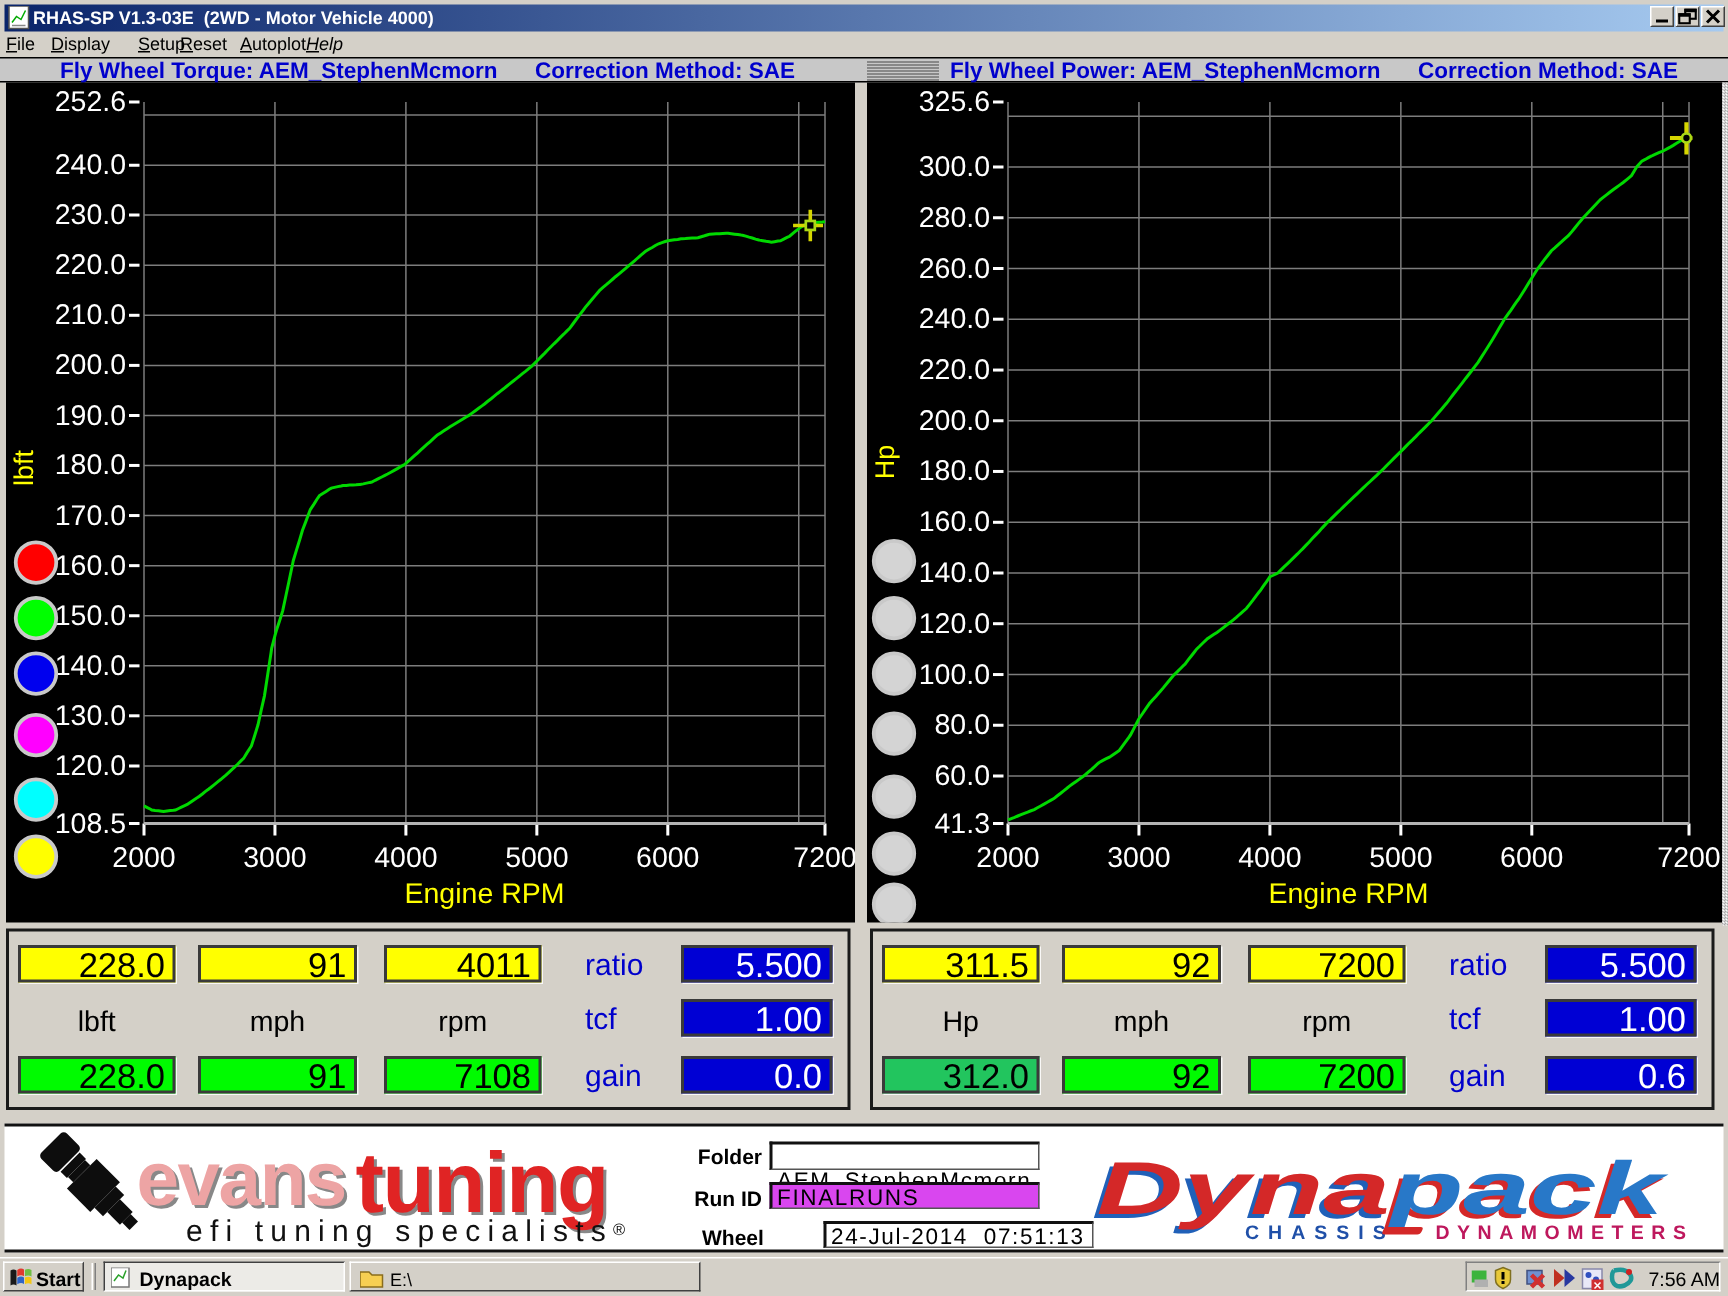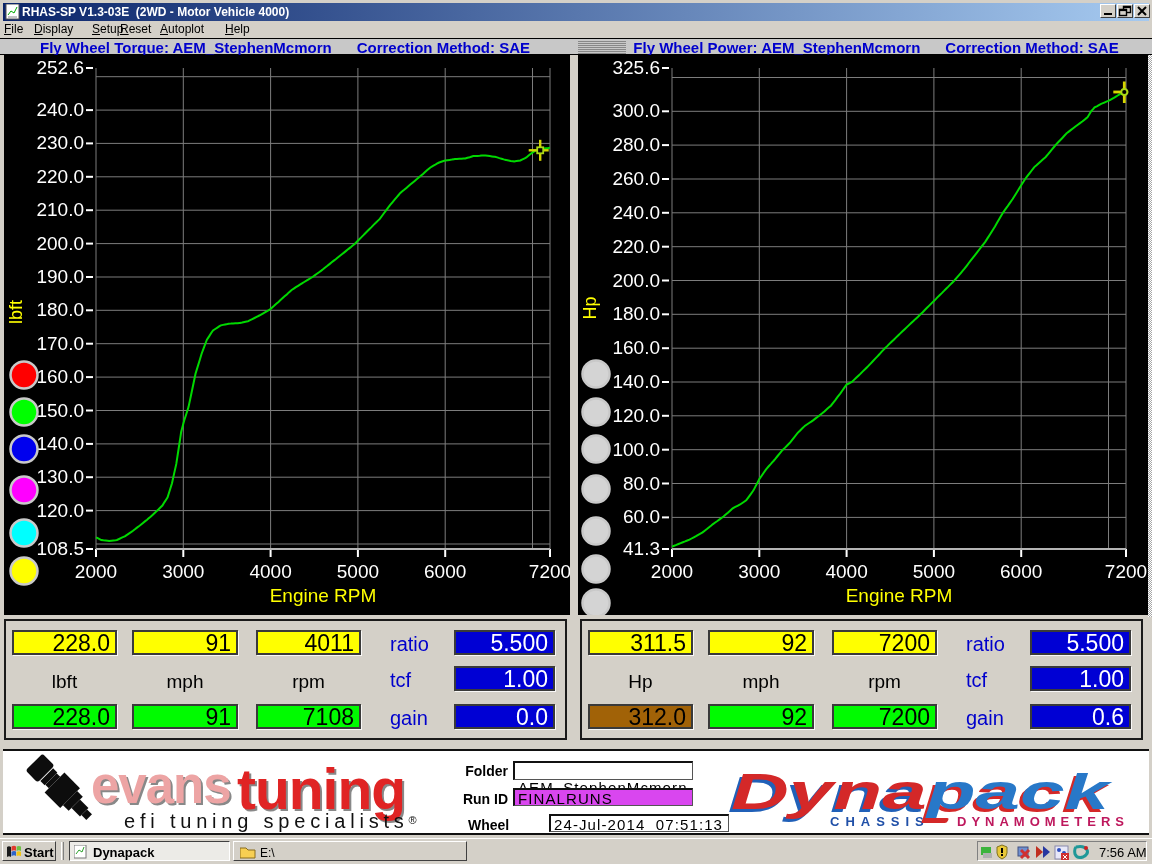--- a/index.html
+++ b/index.html
@@ -35,21 +35,21 @@
     </svg></div>
 <div class="winbtn" style="left:1134px;"><svg width="14" height="12">
       <path d="M3 2 L11 10 M11 2 L3 10" stroke="#000" stroke-width="2"></path>
     </svg></div>
 
 <div class="menuitem" style="left:4px;"><span>F</span>ile</div>
 <div class="menuitem" style="left:34px;"><span>D</span>isplay</div>
 <div class="menuitem" style="left:92px;"><span>S</span>etup</div>
 <div class="menuitem" style="left:120px;"><span>R</span>eset</div>
 <div class="menuitem" style="left:160px;"><span>A</span>utoplot</div>
-<div class="menuitem" style="left:225px;"><span>H</span>elp</div>
+<div class="menuitem" style="left:204px;font-style:italic;"><span>H</span>elp</div>
 
 <div class="abs" style="left:0;top:38px;width:1152px;height:17px;background:#c8c8c8;border-top:1px solid #000;border-bottom:1px solid #000;"></div>
 <div class="abs" style="left:578px;top:40px;width:48px;height:14px;background:repeating-linear-gradient(to bottom,#c8c8c8 0,#c8c8c8 1px,#888 1px,#888 2px);"></div>
 <div class="abs" style="left:0px;top:39px;width:570px;text-align:center;font-size:15px;font-weight:bold;color:#0000cc;">Fly Wheel Torque: AEM_StephenMcmorn&nbsp;&nbsp;&nbsp;&nbsp;&nbsp;&nbsp;Correction Method: SAE</div>
 <div class="abs" style="left:620px;top:39px;width:512px;text-align:center;font-size:15px;font-weight:bold;color:#0000cc;white-space:nowrap;">Fly Wheel Power: AEM_StephenMcmorn&nbsp;&nbsp;&nbsp;&nbsp;&nbsp;&nbsp;Correction Method: SAE</div>
 
 <svg width="566" height="560" viewBox="0 0 566 560" style="position:absolute;left:4px;top:55px;background:#000;">
 <line x1="92.0" y1="21.7" x2="546.0" y2="21.7" stroke="#7d7d7d" stroke-width="1"></line>
 <line x1="92.0" y1="55.1" x2="546.0" y2="55.1" stroke="#7d7d7d" stroke-width="1"></line>
 <line x1="92.0" y1="88.4" x2="546.0" y2="88.4" stroke="#7d7d7d" stroke-width="1"></line>
@@ -229,21 +229,21 @@
 <div style="position:absolute;left:132px;top:671px;width:106px;text-align:center;font-size:19px;color:#000;">mph</div>
 <div style="position:absolute;left:256px;top:671px;width:105px;text-align:center;font-size:19px;color:#000;">rpm</div>
 <div style="position:absolute;left:390px;top:633px;font-size:20px;color:#0000cc;">ratio</div>
 <div class="vbox" style="left:454px;top:630px;width:101px;background:#0000d4;color:#fff;">5.500</div>
 <div style="position:absolute;left:390px;top:669px;font-size:20px;color:#0000cc;">tcf</div>
 <div class="vbox" style="left:454px;top:666px;width:101px;background:#0000d4;color:#fff;">1.00</div>
 <div style="position:absolute;left:390px;top:707px;font-size:20px;color:#0000cc;">gain</div>
 <div class="vbox" style="left:454px;top:704px;width:101px;background:#0000d4;color:#fff;">0.0</div>
 <div style="position:absolute;left:580px;top:619px;width:563px;height:121px;background:#d4d0c8;border:2px solid #1a1a1a;box-sizing:border-box;"></div>
 <div class="vbox" style="left:588px;top:630px;width:105px;background:#ffff00;">311.5</div>
-<div class="vbox" style="left:588px;top:704px;width:105px;background:#a16207;">312.0</div>
+<div class="vbox" style="left:588px;top:704px;width:105px;background:#22c55e;">312.0</div>
 <div class="vbox" style="left:708px;top:630px;width:106px;background:#ffff00;">92</div>
 <div class="vbox" style="left:708px;top:704px;width:106px;background:#00fb00;">92</div>
 <div class="vbox" style="left:832px;top:630px;width:105px;background:#ffff00;">7200</div>
 <div class="vbox" style="left:832px;top:704px;width:105px;background:#00fb00;">7200</div>
 <div style="position:absolute;left:588px;top:671px;width:105px;text-align:center;font-size:19px;color:#000;">Hp</div>
 <div style="position:absolute;left:708px;top:671px;width:106px;text-align:center;font-size:19px;color:#000;">mph</div>
 <div style="position:absolute;left:832px;top:671px;width:105px;text-align:center;font-size:19px;color:#000;">rpm</div>
 <div style="position:absolute;left:966px;top:633px;font-size:20px;color:#0000cc;">ratio</div>
 <div class="vbox" style="left:1030px;top:630px;width:101px;background:#0000d4;color:#fff;">5.500</div>
 <div style="position:absolute;left:966px;top:669px;font-size:20px;color:#0000cc;">tcf</div>

